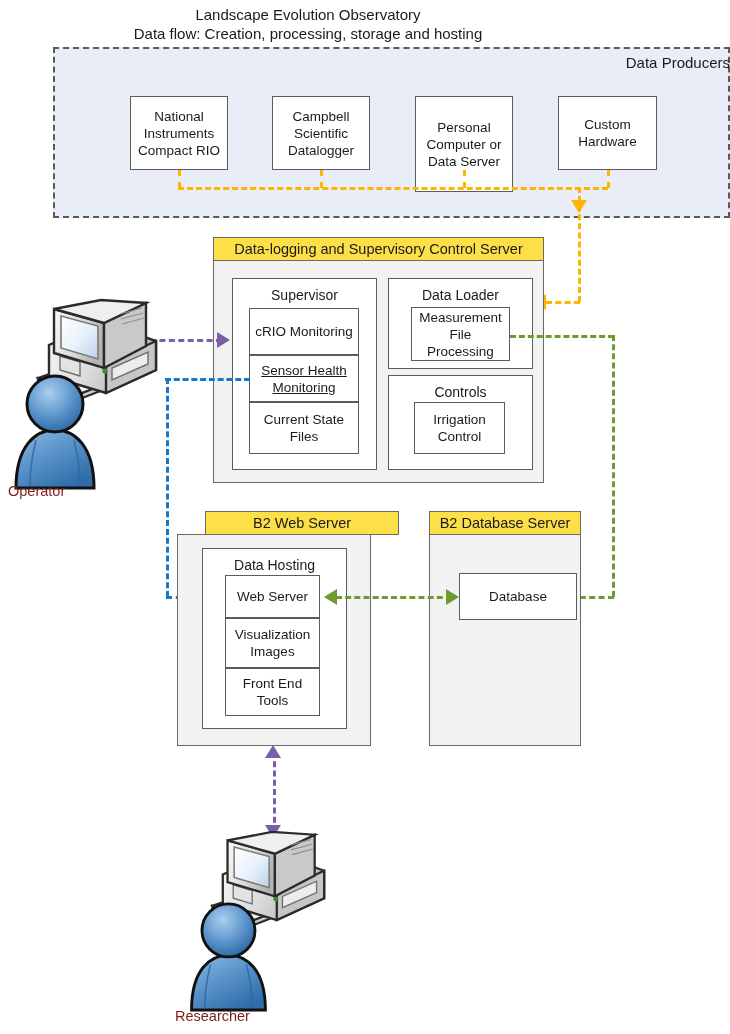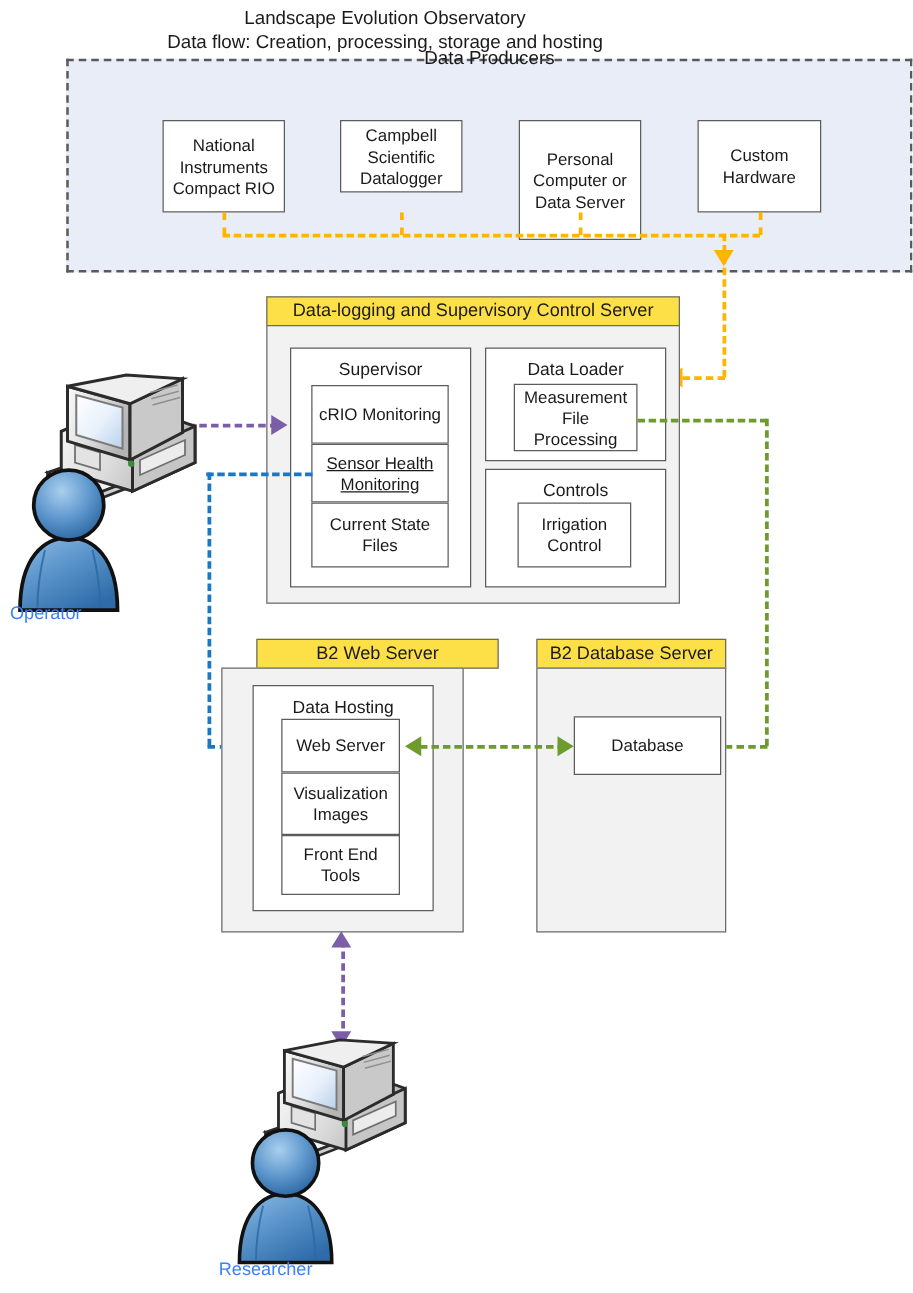--- a/index.html
+++ b/index.html
@@ -10,21 +10,21 @@
 
   .abs{position:absolute;box-sizing:border-box;}
 
   
   #title-block{position:absolute;left:0;top:5px;width:616px;text-align:center;line-height:19px;font-size:15px;}
   #title-block div{color:#1a1a1a;}
 
   
   #producers-box{left:53px;top:47px;width:677px;height:171px;
       border:2px dashed #5a5a5a;background:#e8edf7;}
-  #producers-title{left:53px;top:38px;width:677px;text-align:center;font-size:15px;}
+  #producers-title{left:53px;top:54px;width:677px;text-align:right;font-size:15px;}
 
   
   .node{background:#ffffff;border:1.6px solid #5c5c5c;
         display:flex;align-items:center;justify-content:center;text-align:center;
         font-size:13.5px;line-height:17px;color:#1a1a1a;}
   .node span{display:block;padding:0 3px;}
 
   
   .panel{background:#f2f2f2;border:1.4px solid #6a6a6a;}
   .panel-hdr{background:#fde047;border:1.4px solid #6a6a6a;
@@ -37,41 +37,41 @@
   .hline{position:absolute;height:0;border-top-width:3px;border-top-style:dashed;}
   .vline{position:absolute;width:0;border-left-width:3px;border-left-style:dashed;}
   .arw{position:absolute;width:0;height:0;}
 
   
   .arw-r{border-top:8px solid transparent;border-bottom:8px solid transparent;border-left:13px solid;}
   .arw-l{border-top:8px solid transparent;border-bottom:8px solid transparent;border-right:13px solid;}
   .arw-d{border-left:8px solid transparent;border-right:8px solid transparent;border-top:13px solid;}
   .arw-u{border-left:8px solid transparent;border-right:8px solid transparent;border-bottom:13px solid;}
 
-  .caption{position:absolute;font-size:14.5px;color:#3b82f6;text-align:left;}
+  .caption{position:absolute;font-size:14.5px;color:#7f1d1d;text-align:left;}
 
   svg{display:block;overflow:visible;}
 </style>
 </head>
 <body>
 
 <div id="stage">
 
   <div id="title-block">
     <div>Landscape Evolution Observatory</div>
     <div>Data flow: Creation, processing, storage and hosting</div>
   </div>
 
   <div class="abs" id="producers-box"></div>
   <div class="abs" id="producers-title">Data Producers</div>
 
   <div class="abs node" style="left:130px;top:96px;width:98px;height:74px;">
     <span>National Instruments Compact RIO</span>
   </div>
-  <div class="abs node" style="left:272px;top:96px;width:98px;height:58px;">
+  <div class="abs node" style="left:272px;top:96px;width:98px;height:74px;">
     <span>Campbell Scientific Datalogger</span>
   </div>
   <div class="abs node" style="left:415px;top:96px;width:98px;height:96px;">
     <span>Personal Computer or Data Server</span>
   </div>
   <div class="abs node" style="left:558px;top:96px;width:99px;height:74px;">
     <span>Custom Hardware</span>
   </div>
 
   <div class="vline" style="left:178px;top:170px;height:18px;border-left-color:#FFB400;"></div>

